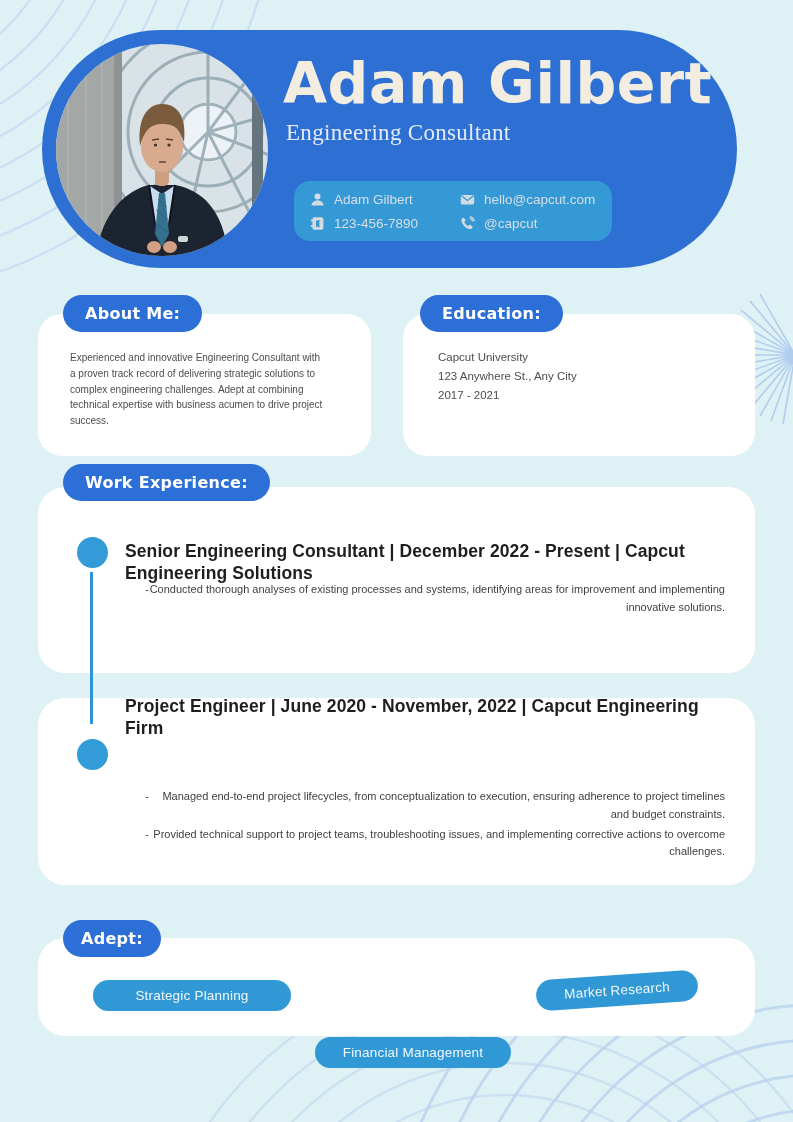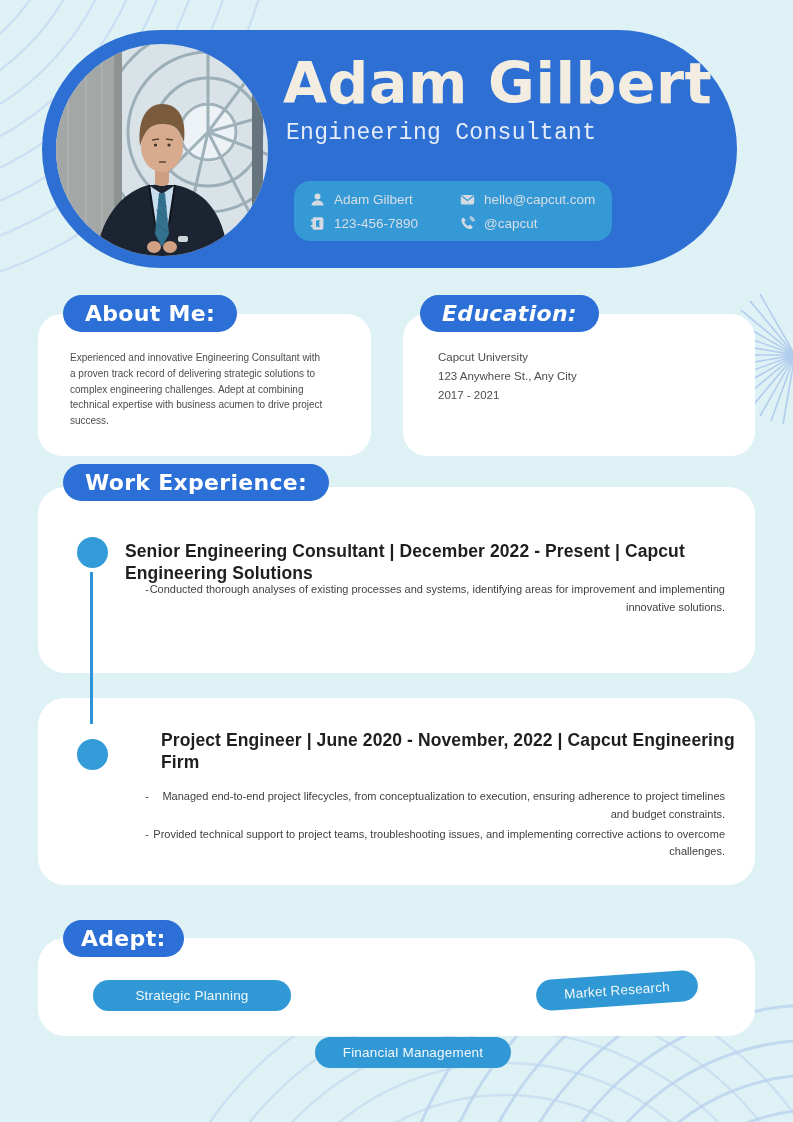--- a/index.html
+++ b/index.html
@@ -7,32 +7,32 @@
         font-family:"Liberation Sans",sans-serif;}
   .deco{position:absolute;pointer-events:none;}
 
   
   .blob{position:absolute;left:42px;top:30px;width:695px;height:238px;background:#2e6fd4;
         border-radius:125px;z-index:2;}
   .photo{position:absolute;left:56px;top:44px;width:212px;height:212px;border-radius:50%;
          overflow:hidden;z-index:3;}
   .name{position:absolute;left:283px;top:50px;z-index:3;font-family:"DejaVu Sans",sans-serif;
         font-weight:700;font-size:57px;color:#f2ede0;letter-spacing:.5px;white-space:nowrap;}
-  .role{position:absolute;left:286px;top:120px;z-index:3;font-family:Liberation Mono, monospace;
+  .role{position:absolute;left:286px;top:120px;z-index:3;font-family:Liberation Serif, serif;
         font-size:23px;color:#e4edf8;letter-spacing:.3px;}
   .contact{position:absolute;left:294px;top:181px;width:318px;height:60px;background:#3599d6;
            border-radius:16px;z-index:3;display:grid;grid-template-columns:150px auto;
            grid-auto-rows:1fr;align-items:center;padding:6px 8px 6px 16px;box-sizing:border-box;}
   .citem{display:flex;align-items:center;gap:9px;color:#d7dee6;font-size:13.5px;white-space:nowrap;}
   .citem svg{flex:0 0 auto;}
 
   
   .pill{position:absolute;z-index:4;background:#2c6fd6;color:#fff;border-radius:999px;
         height:37px;display:flex;align-items:center;padding:0 22px;
-        font-family:"DejaVu Sans",sans-serif;font-weight:700;font-size:22px;letter-spacing:.3px;}
+        font-family:"DejaVu Sans",sans-serif;font-weight:700;font-size:16px;letter-spacing:.3px;}
 
   
   .card{position:absolute;background:#ffffff;border-radius:27px;z-index:1;}
 
   .about-text{position:absolute;left:32px;top:36px;width:258px;font-size:10px;line-height:1.58;
               color:#4c4c4c;}
   .edu-lines{position:absolute;left:35px;top:34px;font-size:11.5px;line-height:1.65;color:#4c4c4c;}
 
   .dot{position:absolute;width:31px;height:31px;border-radius:50%;background:#339cd8;z-index:5;}
   .tline{position:absolute;left:90px;top:572px;width:3px;height:152px;background:#2e93d6;z-index:5;}
@@ -177,21 +177,21 @@
     </div>
   </div>
 
   <div class="pill" style="left:63px;top:295px;">
     <span>About Me:</span>
   </div>
   <div class="card" style="left:38px;top:314px;width:333px;height:142px;border-radius:24px;">
     <div class="about-text">Experienced and innovative Engineering Consultant with a proven track record of delivering strategic solutions to complex engineering challenges. Adept at combining technical expertise with business acumen to drive project success.</div>
   </div>
 
-  <div class="pill" style="left:420px;top:295px;font-style:italic;">
+  <div class="pill" style="left:420px;top:295px;">
     <span>Education:</span>
   </div>
   <div class="card" style="left:403px;top:314px;width:352px;height:142px;border-radius:24px;">
     <div class="edu-lines">
       <div>Capcut University</div>
       <div>123 Anywhere St., Any City</div>
       <div>2017 - 2021</div>
     </div>
   </div>
 
@@ -206,21 +206,21 @@
   <div class="tline"></div>
   <div class="dot" style="left:77px;top:739px;"></div>
 
   <div class="jobtitle" style="left:125px;top:540px;">Senior Engineering Consultant | December 2022 - Present | Capcut Engineering Solutions</div>
   <ul class="bullets" style="left:125px;top:581px;">
     <li>
         <span>Conducted thorough analyses of existing processes and systems, identifying areas for improvement and implementing innovative solutions.</span>
       </li>
   </ul>
 
-  <div class="jobtitle" style="left:125px;top:729px;margin-left:36px;">Project Engineer | June 2020 - November, 2022 | Capcut Engineering Firm</div>
+  <div class="jobtitle" style="left:125px;top:695px;">Project Engineer | June 2020 - November, 2022 | Capcut Engineering Firm</div>
   <ul class="bullets" style="left:125px;top:788px;">
     <li>
         <span>Managed end-to-end project lifecycles, from conceptualization to execution, ensuring adherence to project timelines and budget constraints.</span>
       </li>
     <li>
         <span>Provided technical support to project teams, troubleshooting issues, and implementing corrective actions to overcome challenges.</span>
       </li>
   </ul>
 
   <div class="pill" style="left:63px;top:920px;padding:0 18px;">

